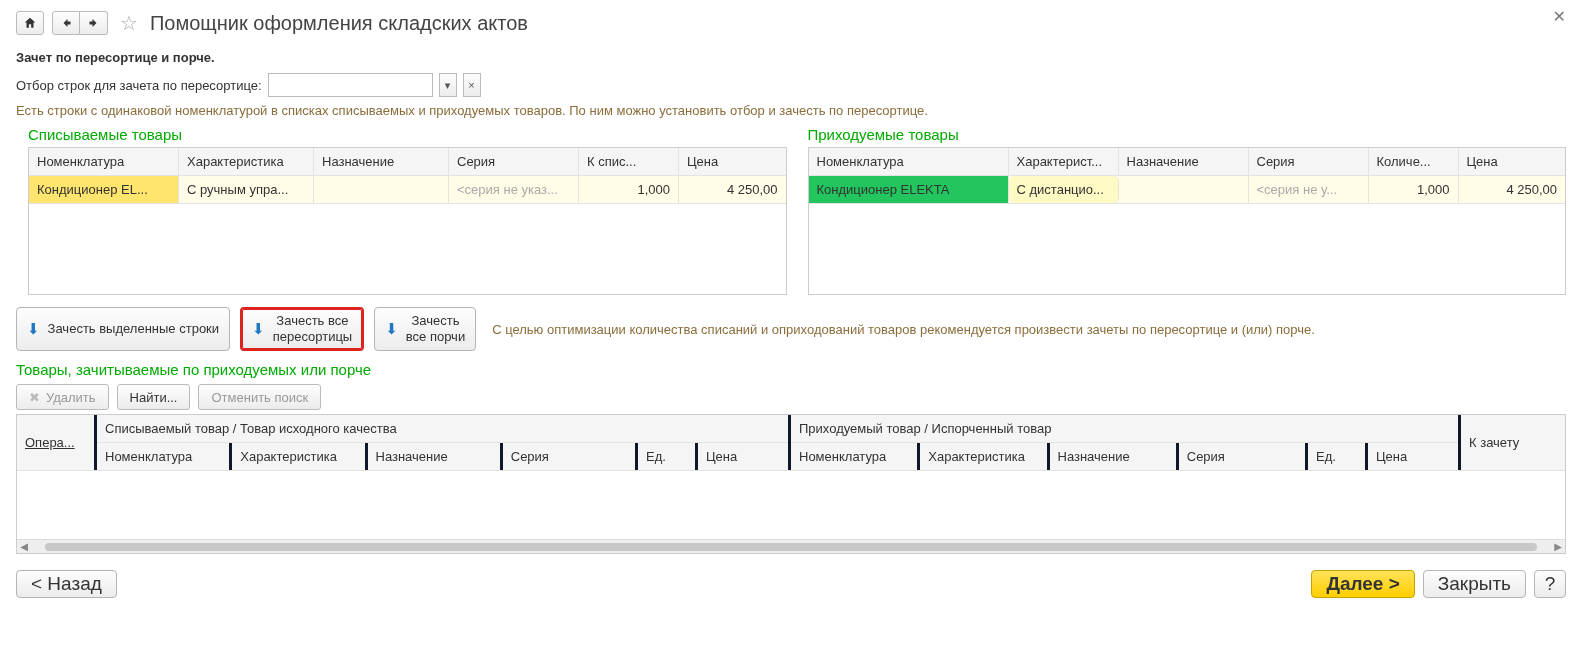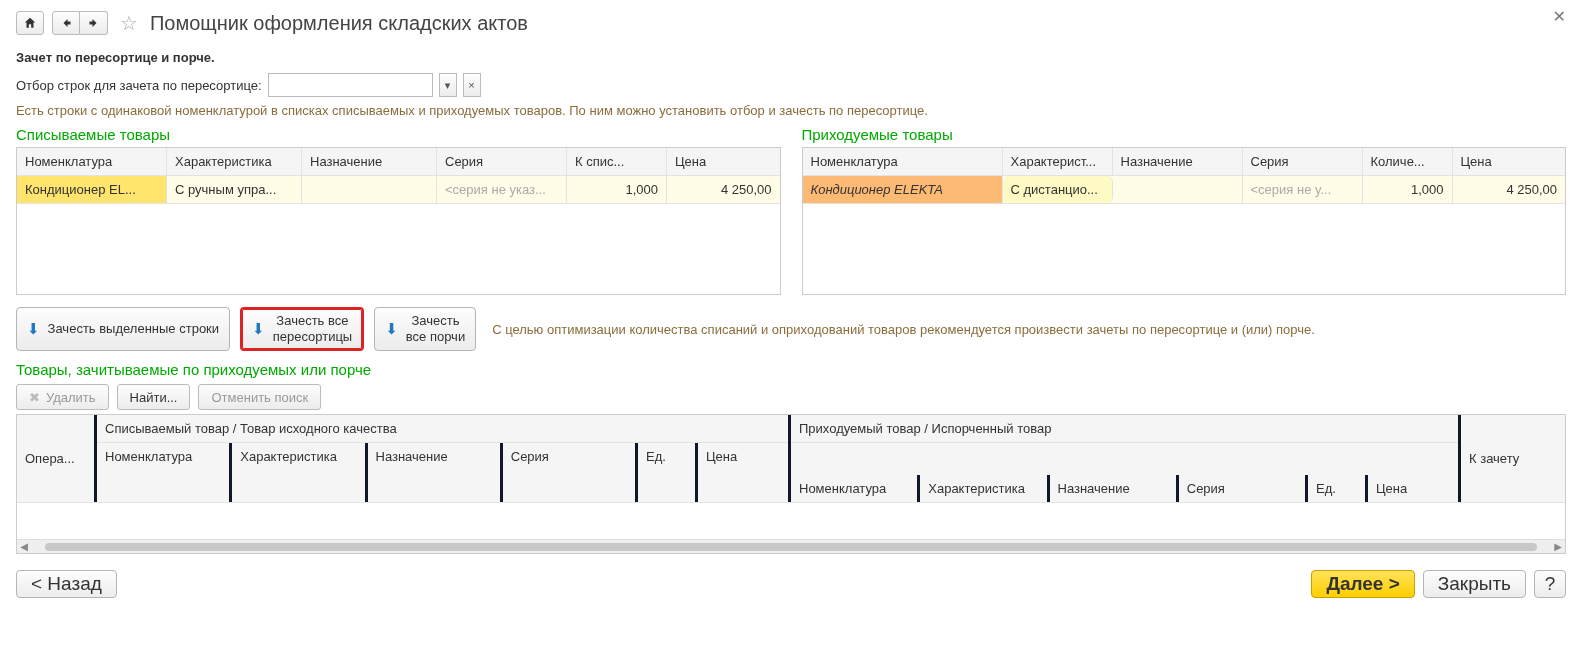--- a/index.html
+++ b/index.html
@@ -57,37 +57,37 @@
     border:1px solid #bbb; background:#fff;
   }
   .small-btn {
     width:18px;height:24px;border:1px solid #bbb;background:linear-gradient(#fdfdfd,#ececec);
     display:flex;align-items:center;justify-content:center;font-size:11px;cursor:pointer;
     color:#555;
   }
   .hint-brown { color:#8a6d3b; margin-bottom:8px; }
 
   
-  .panes { display:flex; gap:21px; }
+  .panes { display:flex; gap:21px;margin-left:12px; }
   .pane { flex:1; }
   .pane-title { color:#0a0; font-size:15px; margin-bottom:4px; }
   .grid {
     border:1px solid #ccc;
     height:148px;
     display:flex; flex-direction:column;
     background:#fff;
   }
   .grid-head, .grid-row {
     display:flex;
     border-bottom:1px solid #e3e3e3;
   }
   .grid-head { background:#f5f5f5; font-weight:normal; color:#333;}
   .grid-row { background:#fffde8; }
   .grid-row .cell:first-child { background:#ffe56e; }
-  .pane-right .grid-row .cell:first-child { background:#fdba74;font-style:italic; }
+  .pane-right .grid-row .cell:first-child { background:#22c55e; }
   .pane-right .grid-row .cell:nth-child(2) { background:#fff9c4;border-radius:6px; }
   .cell {
     padding:6px 8px;
     border-right:1px solid #e3e3e3;
     white-space:nowrap; overflow:hidden; text-overflow:ellipsis;
     font-size:13px;
   }
   .cell.right { text-align:right; }
   .cell.placeholder { color:#aaa; }
   .cell:last-child{border-right:none;}
@@ -144,23 +144,23 @@
     background:#fff;
   }
   .wide-grid .head-row1, .wide-grid .head-row2 {
     display:flex; background:#f5f5f5; border-bottom:1px solid #e3e3e3;
   }
   .wide-grid .hcell {
     padding:6px 8px; border-right:3px solid #0f172a;
     white-space:nowrap;overflow:hidden;text-overflow:ellipsis;
   }
   .hcell:last-child{border-right:none;}
-  .h-oper{flex:0 0 80px;}
+  .h-oper{flex:0 0 80px;text-decoration:underline;}
   .h-group-left{flex:0 0 694px; display:flex;flex-direction:column;}
-  .h-group-right{flex:0 0 670px; display:flex;flex-direction:column;gap:32px;}
+  .h-group-right{flex:0 0 670px; display:flex;flex-direction:column;}
   .h-zachet{flex:1;}
   .h-sub { display:flex; flex:1;}
   .h-sub .hcell { flex:1; }
   .h-sub .hcell.ed { flex:0 0 60px; }
   .h-sub .hcell.cena { flex:0 0 90px; }
   .wide-body{flex:1;background:#fff;}
   .scrollbar-track{
     height:14px;background:#eee;position:relative;border-top:1px solid #ddd;
     display:flex;align-items:center;
   }

